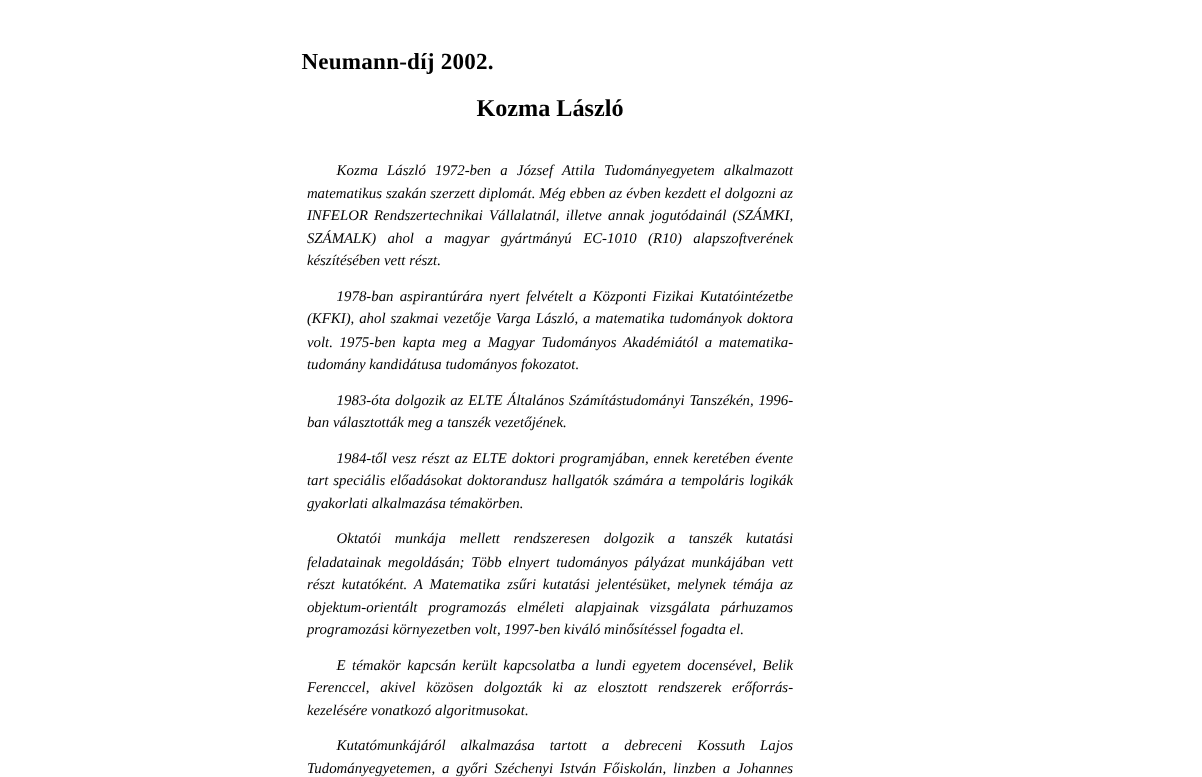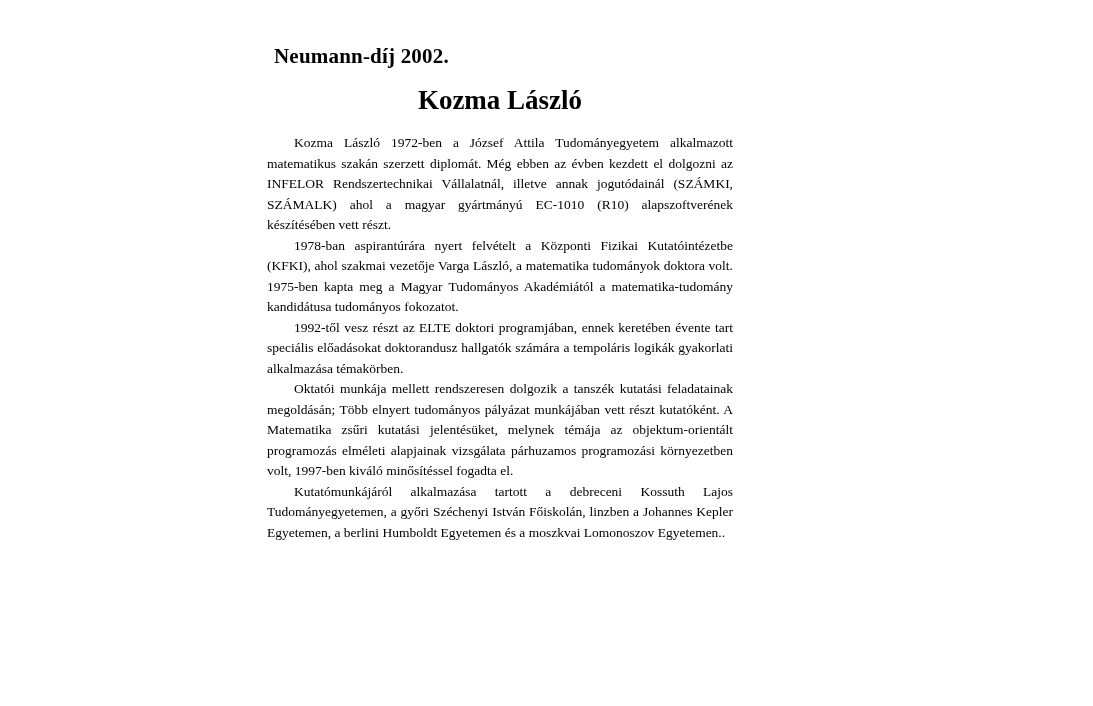--- a/index.html
+++ b/index.html
@@ -28,47 +28,50 @@
     font-weight: bold;
     letter-spacing: 0.2px;
     white-space: nowrap;
   }
   .doc-heading {
     position: absolute;
     left: 267px;
     top: 85px;
     width: 466px;
     margin: 0;
-    font-size: 27px;
+    font-size: 22px;
     line-height: 1.15;
     font-weight: bold;
     text-align: center;
     white-space: nowrap;
   }
   .doc-body {
     position: absolute;
     left: 267px;
     top: 133px;
     width: 466px;
     font-size: 13.5px;
     line-height: 20.5px;
     text-align: justify;
   }
   .doc-body p.para {
-    margin: 0;
+    margin: 12px;
     padding: 0;
     text-indent: 27px;
+    font-style: italic;
   }
 </style>
 </head>
 <body style="background: rgb(255, 255, 255);">
 
 <div class="page" style="color: rgb(0, 0, 0); padding-left: 12px;">
   <h1 class="doc-title">Neumann-díj 2002.</h1>
   <h2 class="doc-heading">Kozma László</h2>
   <div class="doc-body">
       <p class="para">Kozma László 1972-ben a József Attila Tudományegyetem alkalmazott matematikus szakán szerzett diplomát. Még ebben az évben kezdett el dolgozni az INFELOR Rendszertechnikai Vállalatnál, illetve annak jogutódainál (SZÁMKI, SZÁMALK) ahol a magyar gyártmányú EC-1010 (R10) alapszoftverének készítésében vett részt.</p>
       <p class="para">1978-ban aspirantúrára nyert felvételt a Központi Fizikai Kutatóintézetbe (KFKI), ahol szakmai vezetője Varga László, a matematika tudományok doktora volt. 1975-ben kapta meg a Magyar Tudományos Akadémiától a matematika-tudomány kandidátusa tudományos fokozatot.</p>
-      <p class="para">1992-től vesz részt az ELTE doktori programjában, ennek keretében évente tart speciális előadásokat doktorandusz hallgatók számára a tempoláris logikák gyakorlati alkalmazása témakörben.</p>
+      <p class="para">1983-óta dolgozik az ELTE Általános Számítástudományi Tanszékén, 1996-ban választották meg a tanszék vezetőjének.</p>
+      <p class="para">1984-től vesz részt az ELTE doktori programjában, ennek keretében évente tart speciális előadásokat doktorandusz hallgatók számára a tempoláris logikák gyakorlati alkalmazása témakörben.</p>
       <p class="para">Oktatói munkája mellett rendszeresen dolgozik a tanszék kutatási feladatainak megoldásán; Több elnyert tudományos pályázat munkájában vett részt kutatóként. A Matematika zsűri kutatási jelentésüket, melynek témája az objektum-orientált programozás elméleti alapjainak vizsgálata párhuzamos programozási környezetben volt, 1997-ben kiváló minősítéssel fogadta el.</p>
+      <p class="para">E témakör kapcsán került kapcsolatba a lundi egyetem docensével, Belik Ferenccel, akivel közösen dolgozták ki az elosztott rendszerek erőforrás-kezelésére vonatkozó algoritmusokat.</p>
       <p class="para">Kutatómunkájáról alkalmazása tartott a debreceni Kossuth Lajos Tudományegyetemen, a győri Széchenyi István Főiskolán, linzben a Johannes Kepler Egyetemen, a berlini Humboldt Egyetemen és a moszkvai Lomonoszov Egyetemen..</p>
     </div>
 </div>
 
 </body></html>

